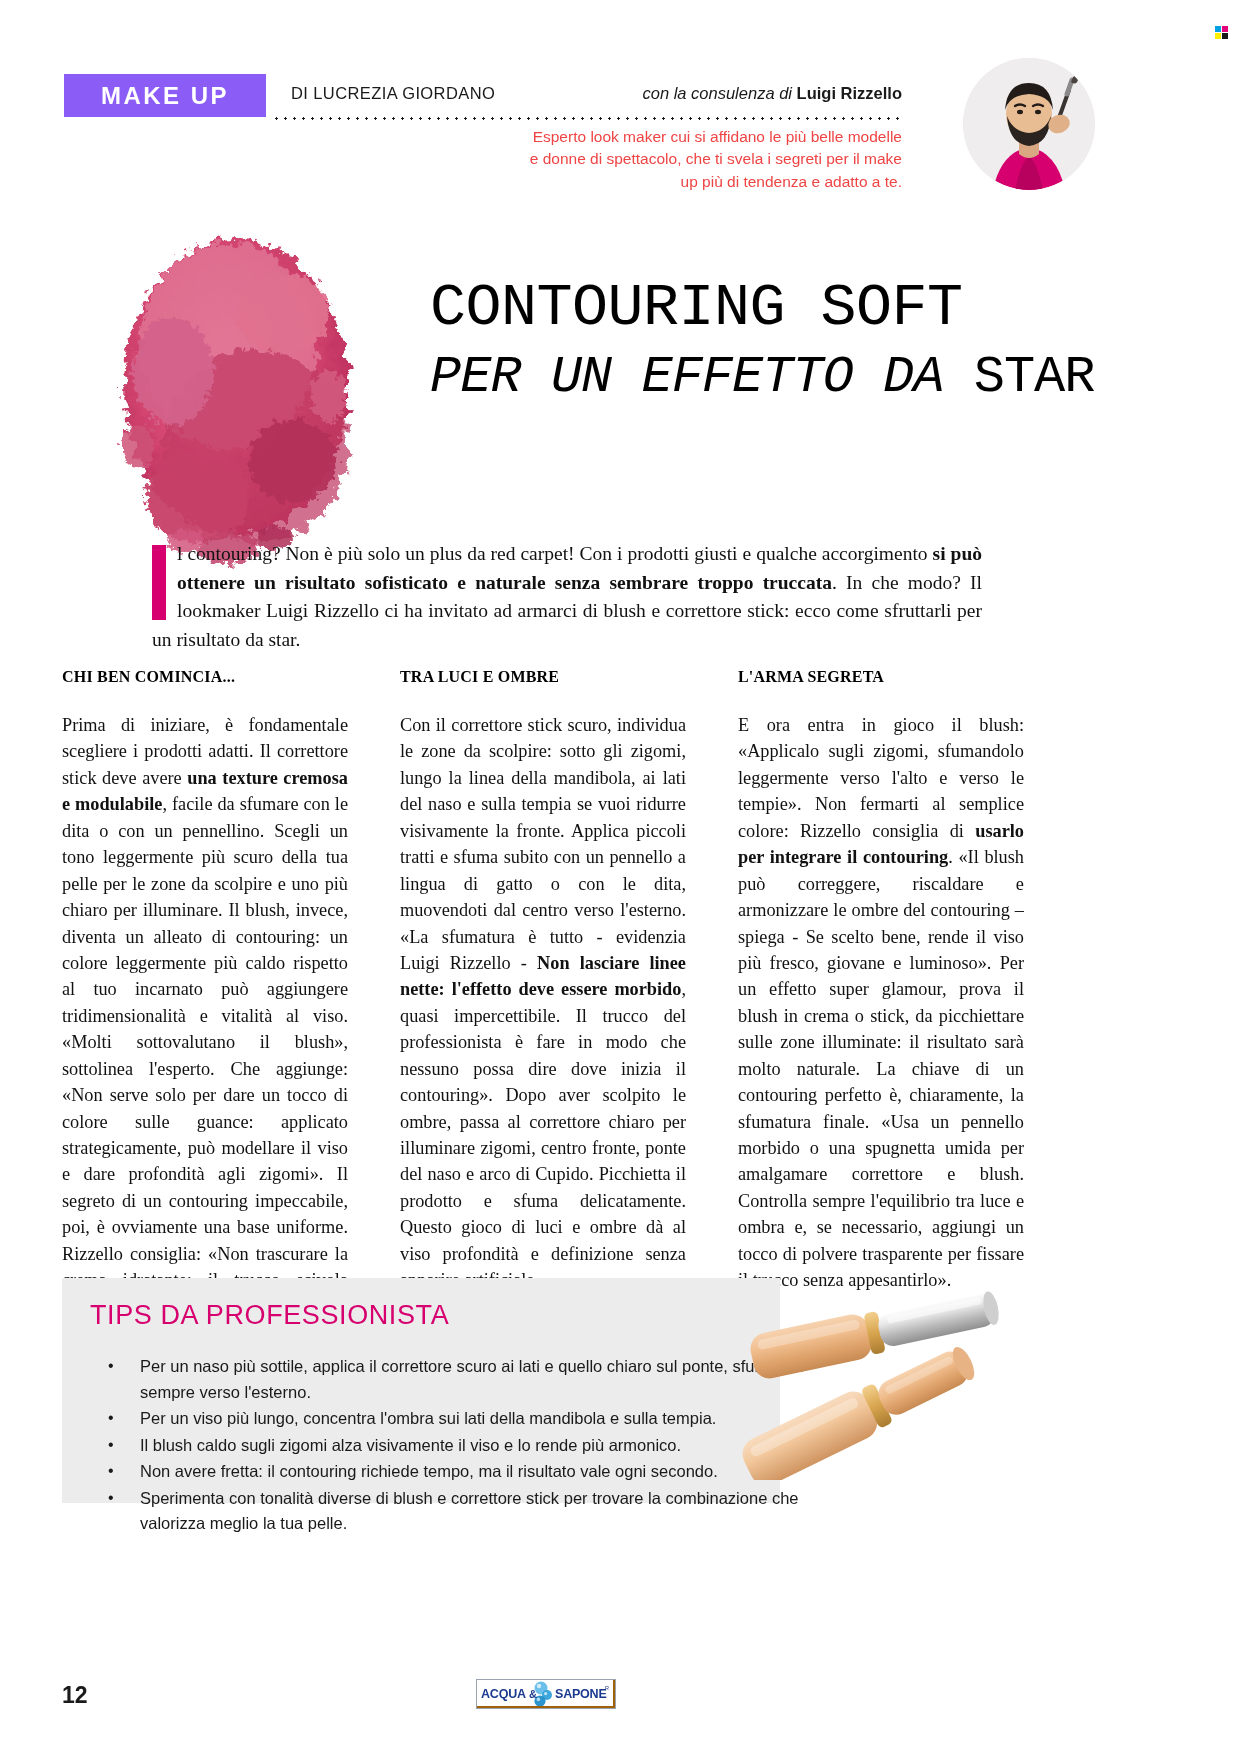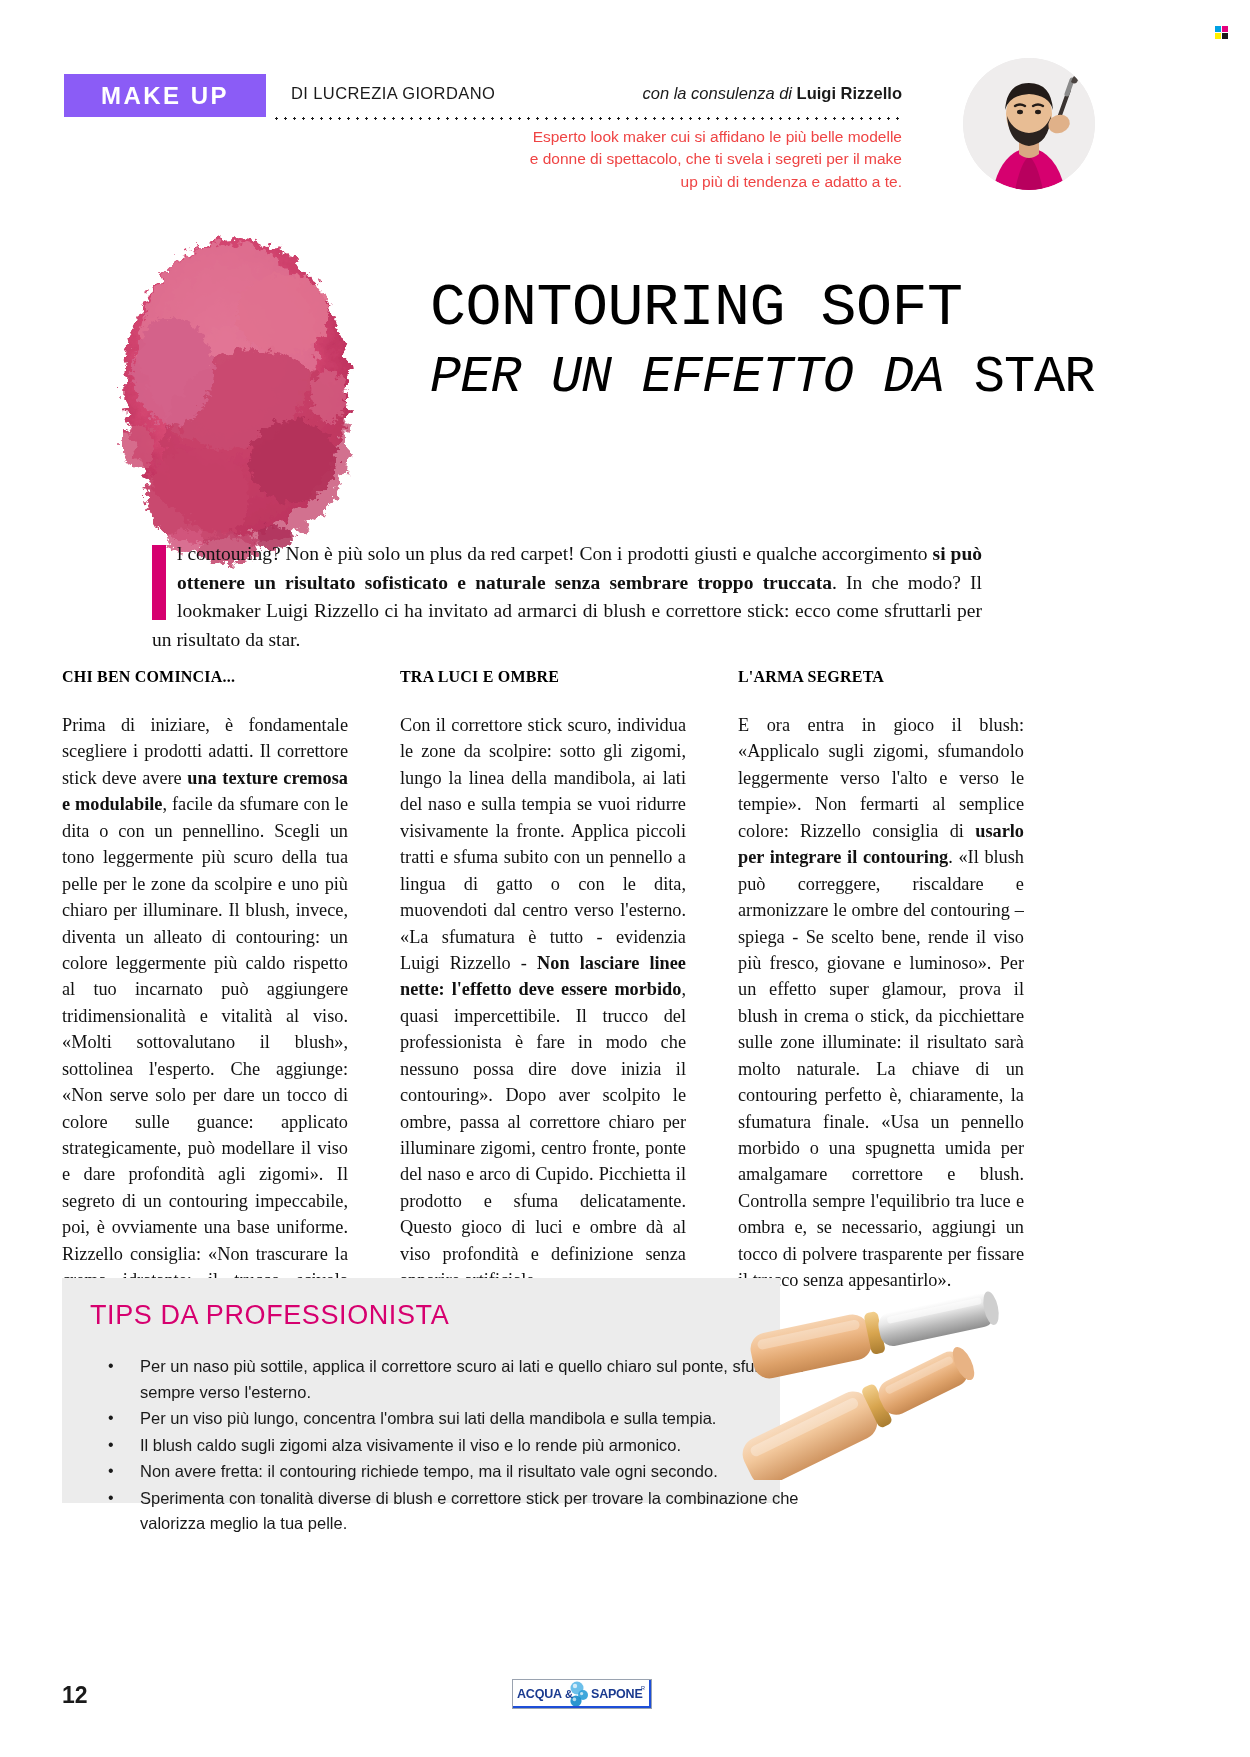--- a/index.html
+++ b/index.html
@@ -124,22 +124,22 @@
   
   .sticks{position:absolute;left:735px;top:1280px;width:330px;height:200px;}
   .sticks svg{display:block;}
 
   
   .footer-rule{position:absolute;left:0;top:1664px;width:1250px;height:1px;background:#ffffff;}
   .pagenum{
     position:absolute;left:62px;top:1682px;font-size:23px;font-weight:bold;color:#1a1a1a;
   }
   .logo{
-    position:absolute;left:512px;top:1679px;width:138px;height:28px;
-    border:1px solid #9aa3b0;background:#1d4ed8;
+    position:absolute;left:476px;top:1679px;width:138px;height:28px;
+    border:1px solid #9aa3b0;background:#a16207;
   }
   .logo svg{display:block;}
 </style>
 </head>
 <body>
 
 <div class="page">
 
   <div class="corner-mark">
     <i></i>

